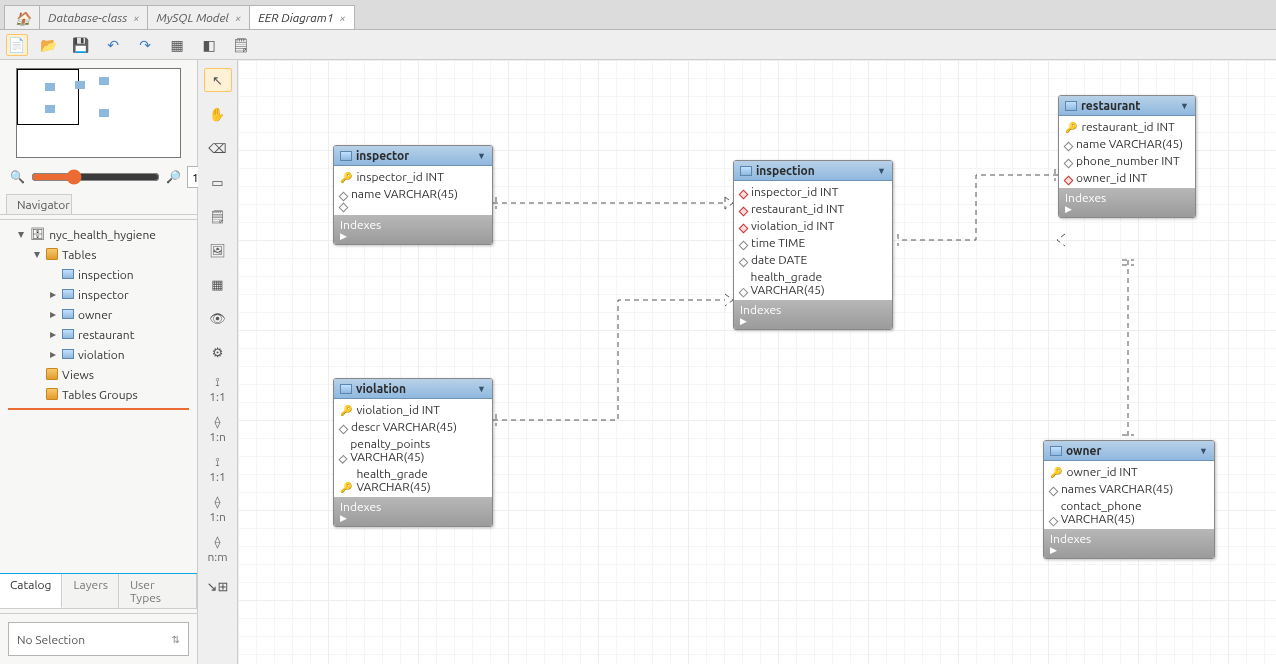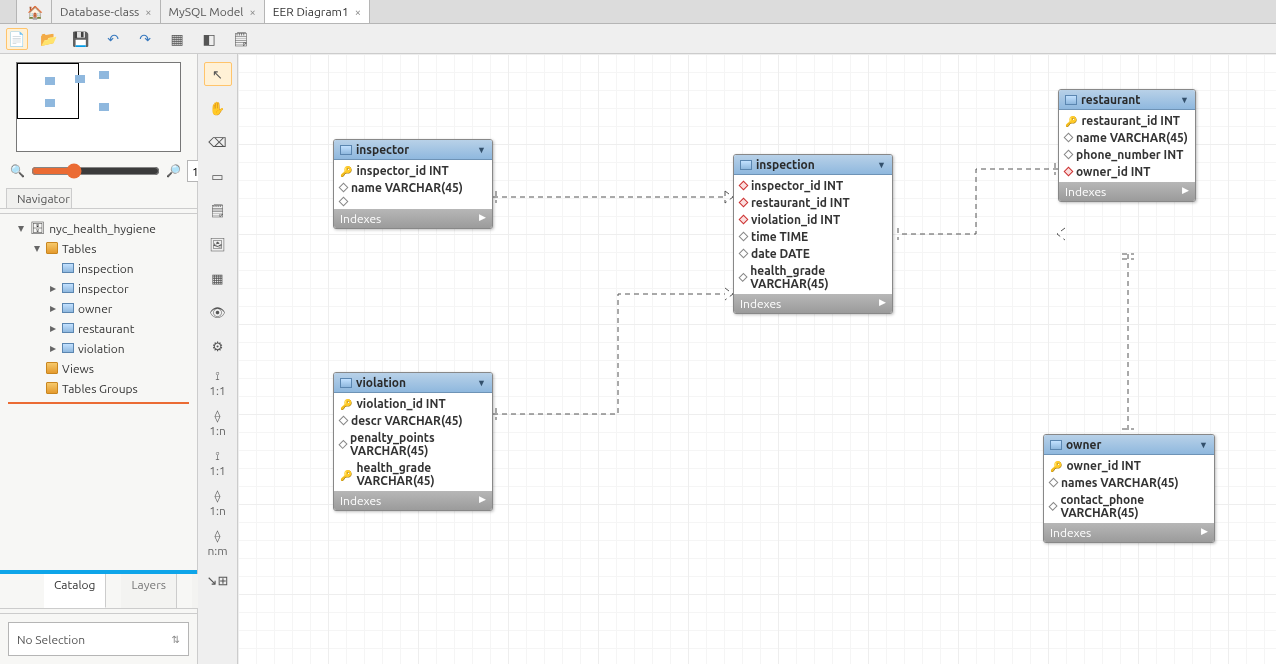--- a/index.html
+++ b/index.html
@@ -1,19 +1,19 @@
 <!DOCTYPE html>
 <html><head>
 <meta charset="utf-8">
 <style>
 * { box-sizing: border-box; margin: 0; padding: 0; font-family: "Ubuntu", "Segoe UI", sans-serif; font-size: 12px; }
 body { background: #f5f5f5; width: 1276px; height: 664px; overflow: hidden; display: flex; flex-direction: column; }
 
 
-.tabs { height: 24px; background: #dcdcdc; border-bottom: 1px solid #b5b5b5; display: flex; align-items: flex-end; padding-left: 16px; }
+.tabs { height: 30px; background: #dcdcdc; border-bottom: 1px solid #b5b5b5; display: flex; align-items: flex-end; padding-left: 4px; font-style: italic; }
 .tab { height: 24px; padding: 0 8px; display: flex; align-items: center; background: #efefef; border: 1px solid #b5b5b5; border-bottom: none; border-right: none; color: #555; cursor: pointer; }
 .tab:last-of-type { border-right: 1px solid #b5b5b5; }
 .tab.home { padding: 0 10px; }
 .tab.active { background: #fff; color: #333; }
 .tab .close { margin-left: 6px; color: #888; font-size: 11px; }
 .home-ic { width: 14px; height: 14px; display:inline-block; }
 .home-ic::before{content:"🏠"; font-size:13px; color:#555;}
 
 
 .toolbar { height: 30px; background: #efefef; border-bottom: 1px solid #ccc; display: flex; align-items: center; padding: 0 6px; gap: 10px; }
@@ -43,43 +43,43 @@
 .schema{flex:1; overflow:auto; padding-top:4px;}
 .tree-row{display:flex; align-items:center; gap:4px; padding:1px 6px 1px; height:20px; color:#333; cursor:pointer;}
 .tree-row.l1{padding-left:16px;}
 .tree-row.l2{padding-left:32px;}
 .tree-row.l3{padding-left:48px;}
 .tw{display:inline-block; width:10px; text-align:center; color:#666;}
 .db-ic::before{content:"🗄"; font-size:12px;}
 .fld-ic{width:12px;height:12px; display:inline-block; background:linear-gradient(#f6c96b,#e49a2d); border:1px solid #c9861f; border-radius:1px;}
 .tbl-ic{width:12px;height:10px; display:inline-block; background:linear-gradient(#c2e1ff,#8fb8de); border:1px solid #5b86b0;}
 .orange-underline{height:2px; background:#eb6b33; margin:4px 8px 0;}
-.cat-tabs{display:flex; gap:15px; border-top:4px solid #0ea5e9;padding-left:44px;}
+.cat-tabs{display:flex; gap:1px; border-top:1px solid #0ea5e9;}
 .cat-tab{padding:4px 10px; color:#777; border-right:1px solid #ccc; background:#f3f3f1; cursor:pointer;}
 .cat-tab.active{background:#fff; color:#333; border-bottom:1px solid #fff;}
 .sel-combo{margin:8px; border:1px solid #b5b5b5; background:#fff; height:34px; display:flex; align-items:center; justify-content:space-between; padding:0 8px; color:#555;}
 
 
 .canvas{position:absolute; inset:0; background:#fff;
   background-image: linear-gradient(#eee 1px, transparent 1px), linear-gradient(90deg, #eee 1px, transparent 1px),
                     linear-gradient(#f5f5f5 1px, transparent 1px), linear-gradient(90deg, #f5f5f5 1px, transparent 1px);
   background-size: 90px 90px, 90px 90px, 18px 18px, 18px 18px;
 }
 svg.links{position:absolute; inset:0; pointer-events:none;}
 
 .entity{position:absolute; width:160px; border:1px solid #888; border-radius:3px; box-shadow:1px 1px 3px rgba(0,0,0,.25); background:#fff;}
 .entity .hdr{background:linear-gradient(#b8d1e8,#8fb8de); border-bottom:1px solid #6e93b6; padding:3px 6px; display:flex; align-items:center; gap:4px; font-weight:bold; color:#2a2a2a; border-radius:2px 2px 0 0;}
 .entity .hdr .dd{margin-left:auto; font-size:9px; color:#33506c;}
 .entity .cols{padding:2px 0;}
-.col{display:flex; align-items:center; gap:4px; padding:2px 6px; font-size:11px; color:#333;font-weight:bold;}
+.col{display:flex; align-items:flex-end; gap:4px; padding:2px 6px; font-size:11px; color:#333;}
 .pk{color:#e4a400;}
 .dia{width:7px;height:7px; transform:rotate(45deg); border:1px solid #888; display:inline-block;}
 .dia.red{border-color:#c33; background:#fbdede;}
 .key-ic::before{content:"🔑"; font-size:10px;}
-.idx{background:linear-gradient(#b7b7b7,#9b9b9b); color:#fff; padding:3px 6px; display:flex; justify-content:space-between; border-radius:0 0 2px 2px;}
+.idx{background:linear-gradient(#b7b7b7,#9b9b9b); color:#fff; padding:3px 6px; display:flex; justify-content:space-between; border-radius:0 0 2px 2px;flex-direction:column;}
 .idx .dd{font-size:9px;}
 </style>
 </head>
 <body>
 
 <div class="tabs">
   <div class="tab home">
       <span class="home-ic"></span>
     </div>
   <div class="tab">

